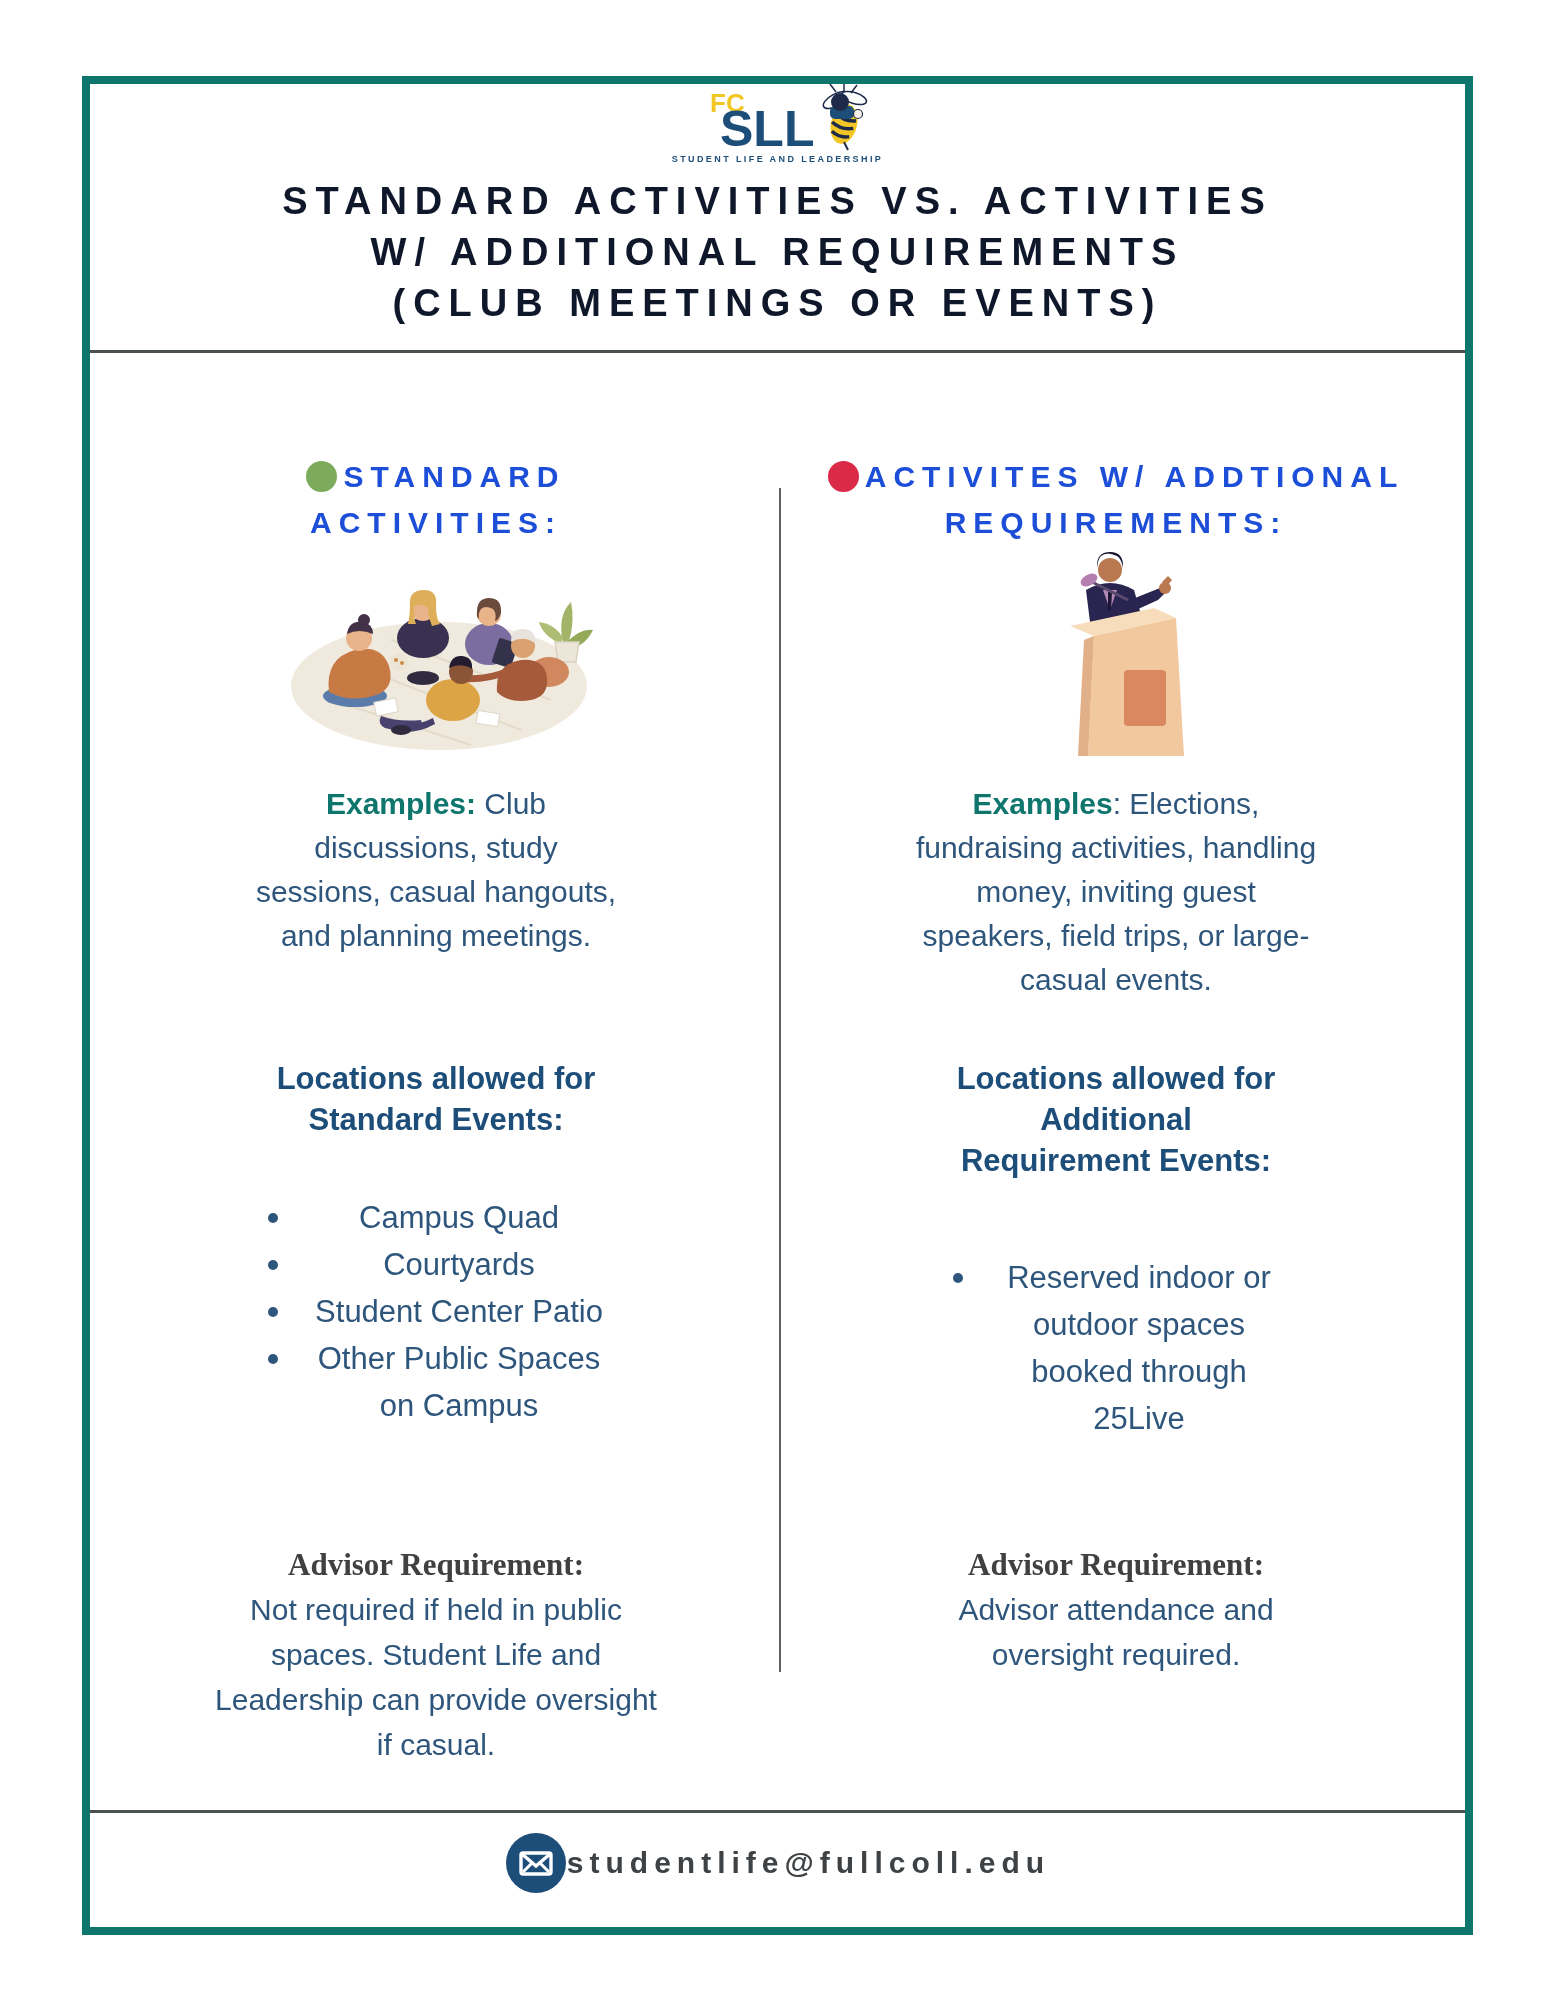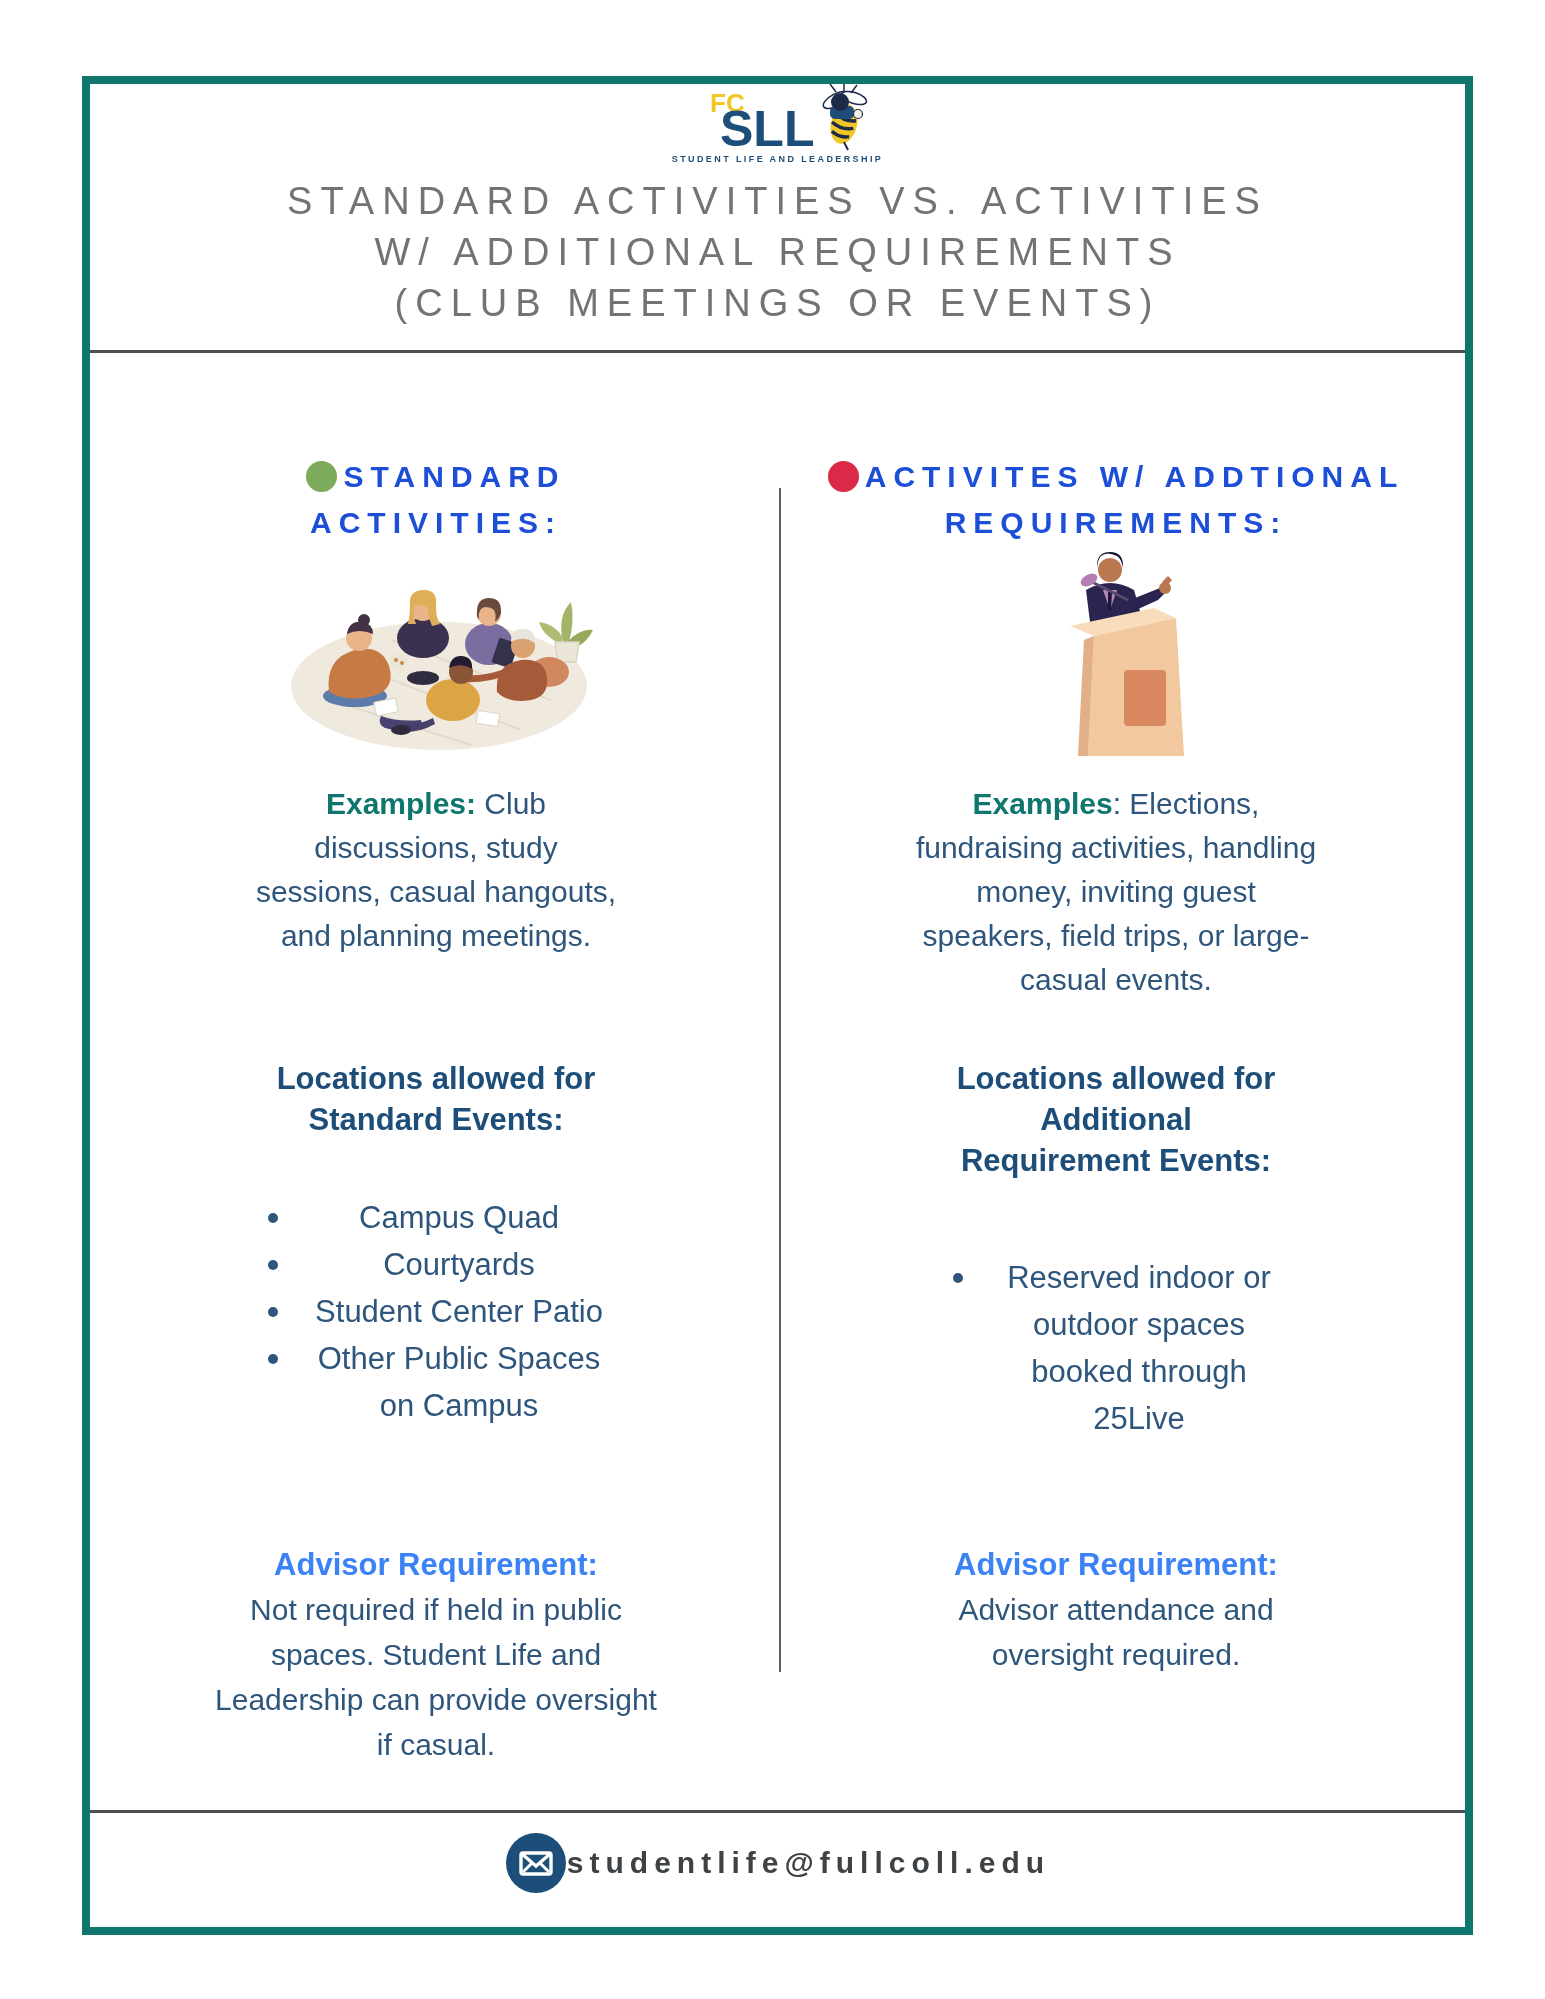--- a/index.html
+++ b/index.html
@@ -4,22 +4,22 @@
 <style>
   html,body{margin:0;padding:0;background:#ffffff;}
   .page{position:relative;width:1545px;height:1999px;background:#ffffff;overflow:hidden;
         font-family:"Liberation Sans",sans-serif;}
   .sheet{position:absolute;left:82px;top:76px;width:1375px;height:1843px;background:#fff;
          border:8px solid #0f766e;}
   
   .logo{position:absolute;top:0px;left:50%;transform:translateX(-50%);width:260px;text-align:center;}
   .logo-tagline{font-size:9px;letter-spacing:2.4px;color:#1d4e79;font-weight:bold;margin-top:-6px;}
   
-  .title{position:absolute;top:92px;left:0;width:100%;text-align:center;color:#737373;
-         font-weight:400;font-size:38px;letter-spacing:8px;line-height:51px;}
+  .title{position:absolute;top:92px;left:0;width:100%;text-align:center;color:#0f172a;
+         font-weight:700;font-size:38px;letter-spacing:8px;line-height:51px;}
   .rule{position:absolute;left:0;width:100%;height:3px;background:#4b5053;}
   .rule-top{top:266px;}
   .rule-bottom{top:1726px;}
   .vrule{position:absolute;left:689px;top:404px;width:2px;height:1184px;background:#5c6063;}
   
   .col{position:absolute;top:370px;width:620px;text-align:center;color:#2e567c;}
   .col-left{left:36px;}
   .col-right{left:716px;}
   .col-heading{position:absolute;top:0;left:0;width:100%;font-weight:800;font-size:30px;
                letter-spacing:7px;line-height:46px;color:#1d4ed8;}
@@ -28,21 +28,21 @@
   .examples{position:absolute;top:328px;left:0;width:100%;font-size:30px;line-height:44px;}
   .bold-navy{font-weight:bold;color:#0f766e;}
   .loc-heading{position:absolute;top:604px;left:0;width:100%;font-weight:bold;color:#1d4e79;
                font-size:31px;line-height:41px;}
   .list{position:absolute;left:0;width:100%;font-size:31px;line-height:47px;}
   .list-inner{display:inline-block;text-align:center;}
   .li{position:relative;padding-left:46px;}
   .li::before{content:"";position:absolute;left:12px;top:19px;width:10px;height:10px;border-radius:50%;
               background:#2e567c;}
   .advisor{position:absolute;top:1088px;left:0;width:100%;font-size:30px;line-height:45px;}
-  .advisor-h{font-weight:bold;color:#3b82f6;font-size:31px;}
+  .advisor-h{font-weight:bold;color:#404040;font-size:31px;font-family:Liberation Serif, serif;}
   
   .footer{position:absolute;top:1748px;left:0;width:100%;display:flex;align-items:center;
           justify-content:center;}
   .footer-email{font-size:30px;font-weight:bold;letter-spacing:6px;color:#3e4245;}
 </style>
 </head>
 <body>
 
 <div class="page">
   <div class="sheet">

